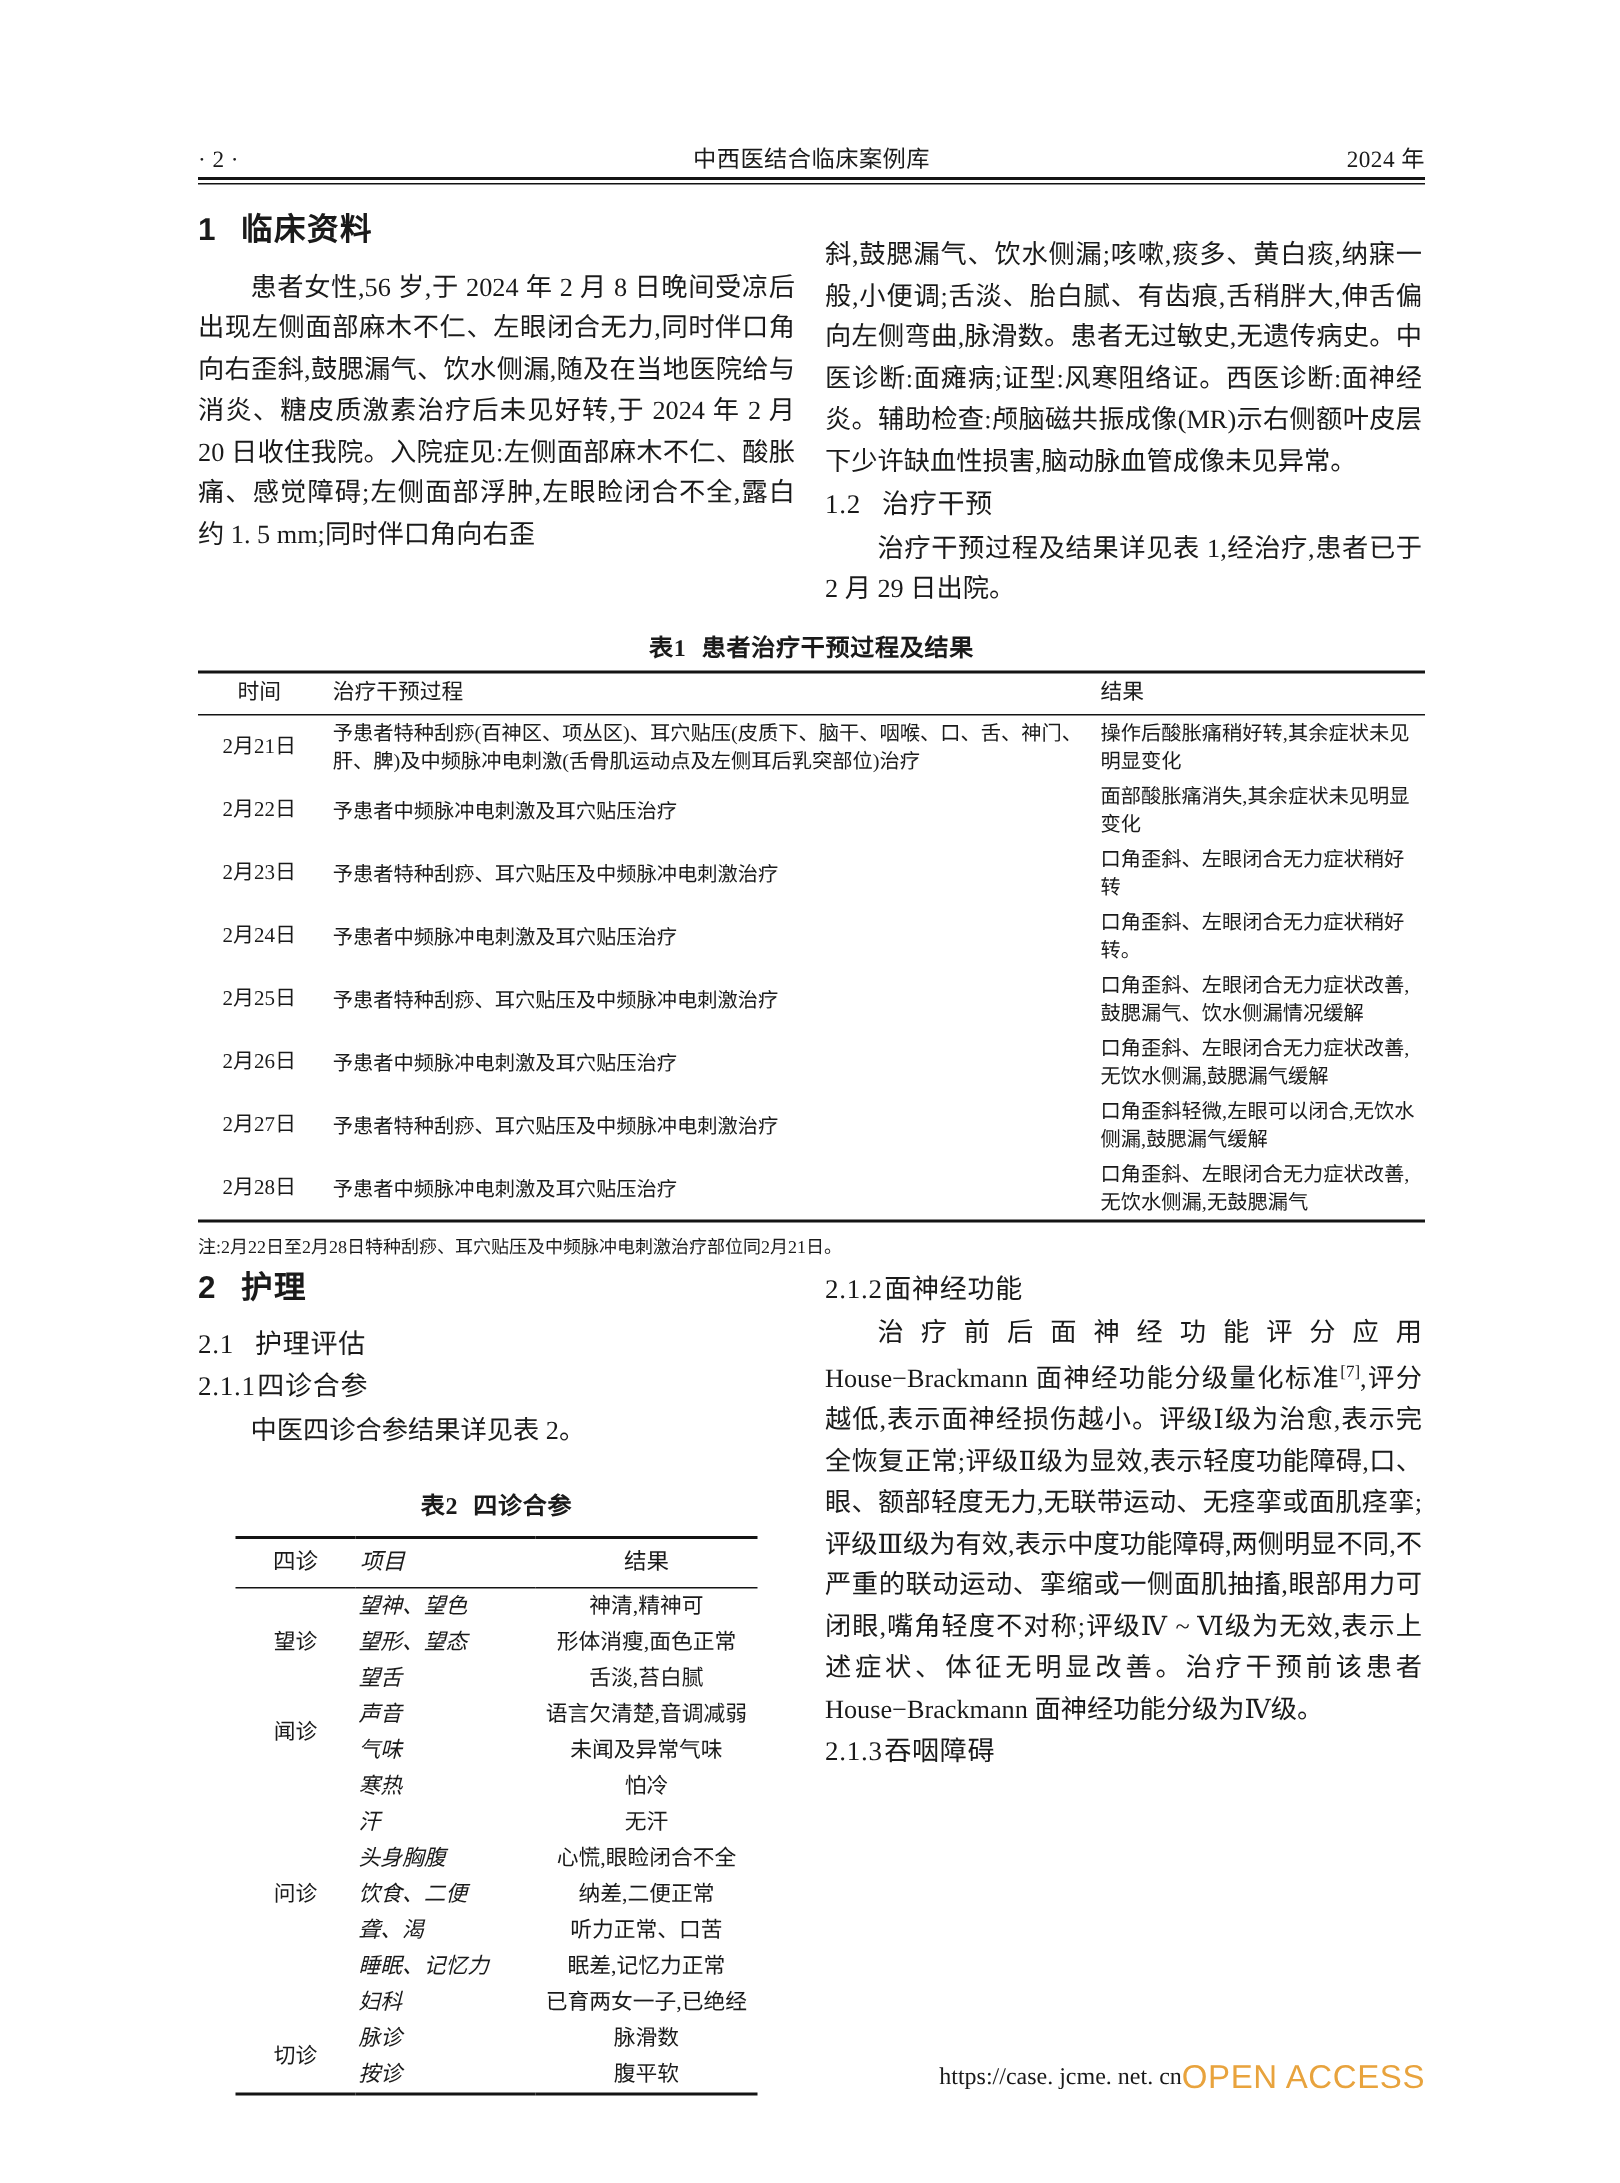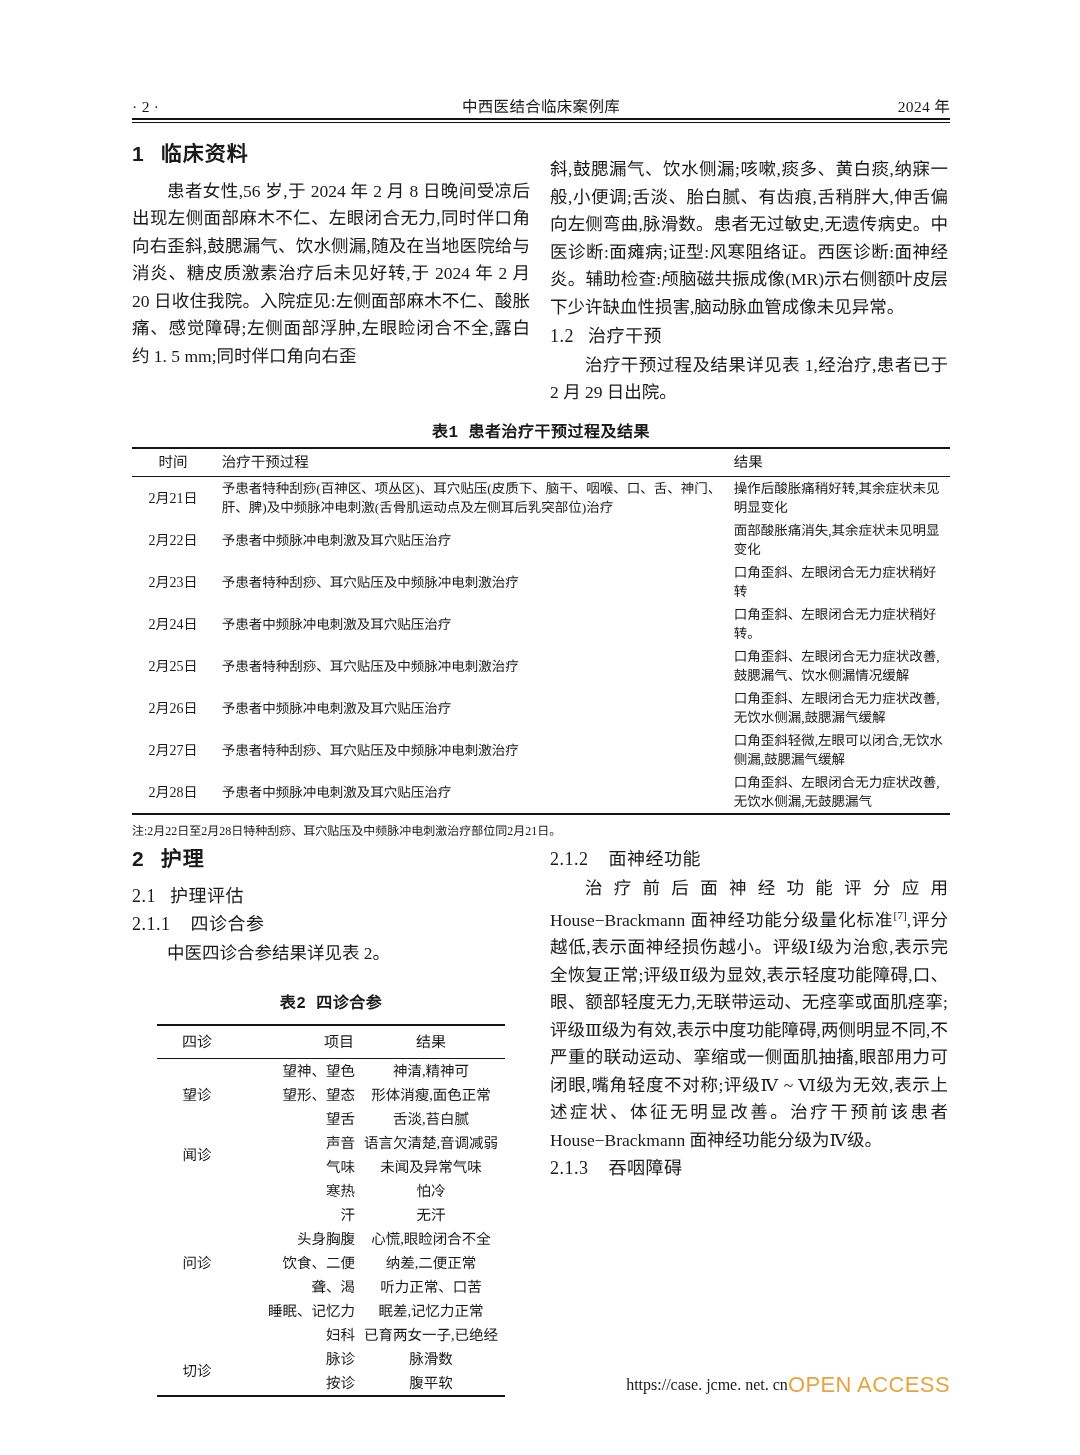--- a/index.html
+++ b/index.html
@@ -80,34 +80,34 @@
     font-weight: normal;
     letter-spacing: 0.5px;
   }
   .h2 .num { margin-right: 14px; }
   .h3 {
     font-size: 18px;
     margin: 1px 0 1px 0;
     font-weight: normal;
     letter-spacing: 0.5px;
   }
-  .h3 .num { margin-right: 20px; }
+  .h3 .num { margin-right: 1px; }
   p.body {
     margin: 0;
     text-indent: 2em;
   }
   p.cont { margin: 0; text-indent: 0; }
   sup { font-size: 0.65em; vertical-align: super; }
 
   
   .tbl-caption {
     text-align: center;
     font-size: 16px;
     font-weight: bold;
-    font-family: Liberation Mono, monospace;
+    font-family: Liberation Serif, serif;
     letter-spacing: 0.5px;
     margin: 0 0 5px 0;
   }
   .tbl-caption .cnum { margin-right: 10px; }
 
   table.t {
     border-collapse: collapse;
     width: 100%;
     font-size: 13.5px;
     line-height: 19px;
@@ -144,21 +144,21 @@
   #table1 .c-result { width: 220px; text-align: left; padding-left: 6px; }
   #table1 td.c-time { font-size: 14px; }
 
   
   #table2-wrap {
     width: 348px;
     margin: 2px auto 0 auto;
   }
   #table2 { font-size: 14.5px; line-height: 24px; }
   #table2 .c-si   { width: 78px;  text-align: center; }
-  #table2 .c-item { width: 120px; text-align: right; }
+  #table2 .c-item { width: 120px; text-align: left; font-style: italic; }
   #table2 .c-res  { width: 150px; text-align: center; }
   #table2 td { padding: 0 2px; }
   #table2 th { font-size: 15px; }
 
   
   .footer {
     position: absolute;
     left: 132px;
     top: 1372px;
     width: 818px;

